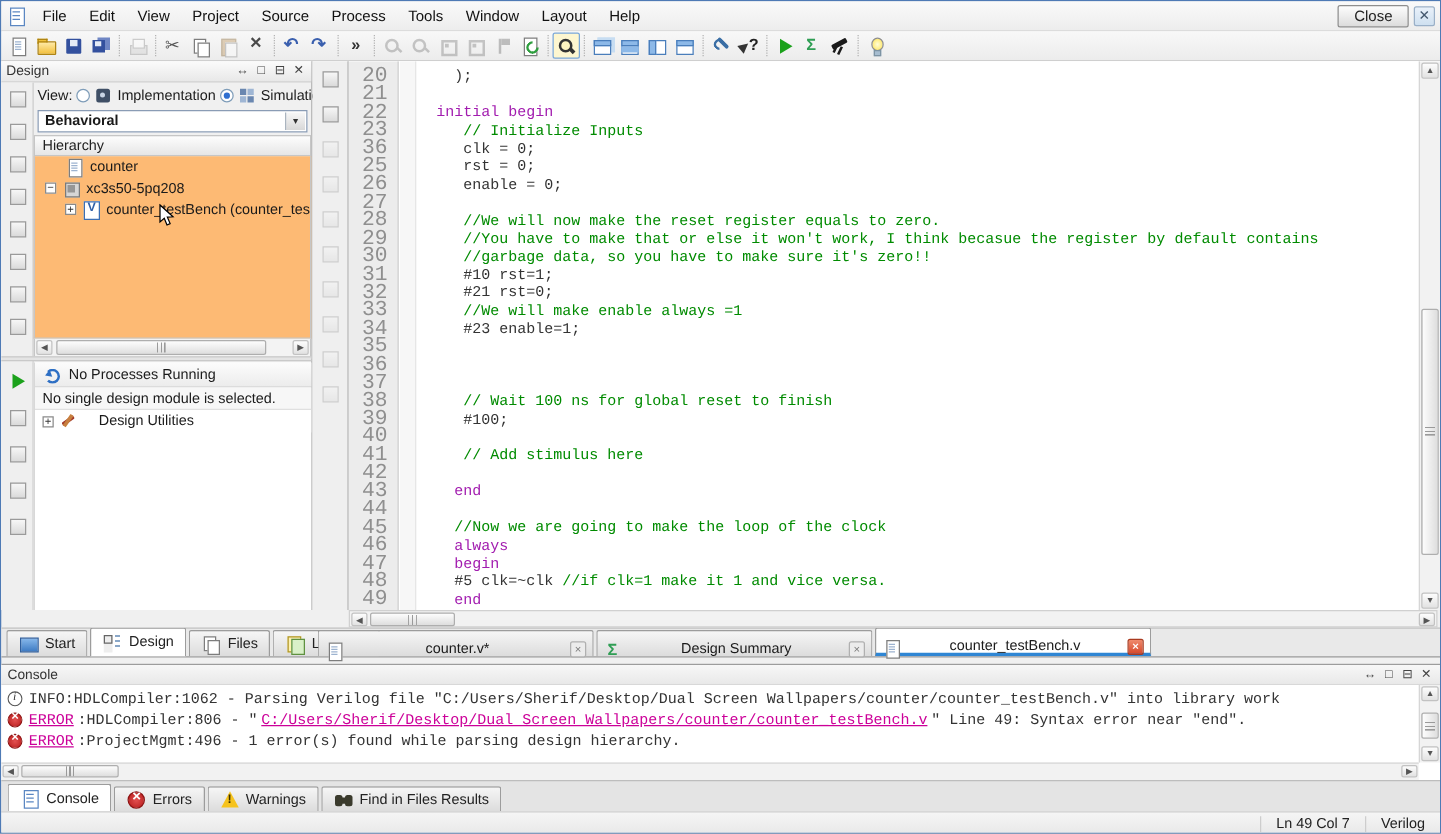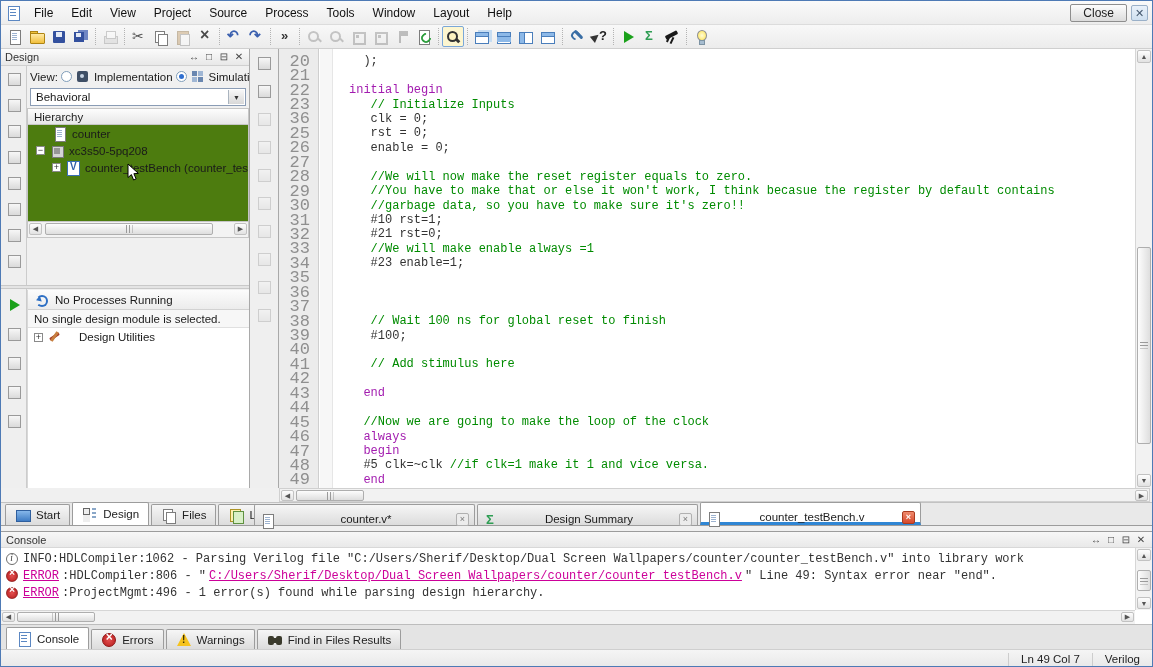--- a/index.html
+++ b/index.html
@@ -108,27 +108,27 @@
   .dp-header{height:17px;display:flex;align-items:center;padding:0 4px;background:linear-gradient(#fbfbfb,#e8e8e8);border-bottom:1px solid #d0d0d0;}
   .dp-title{font-size:11px;color:#333;}
   .win-btns{margin-left:auto;display:flex;gap:3px;color:#444;font-size:10px;}
   .win-btns span{width:12px;text-align:center;line-height:12px;}
   .dp-strip{position:absolute;left:0;top:17px;bottom:0;width:26px;background:#efefef;border-right:1px solid #cccccc;
     display:flex;flex-direction:column;align-items:center;padding-top:4px;gap:8px;}
   .dp-body{position:absolute;left:26px;top:17px;right:0;}
   .view-row{height:21px;display:flex;align-items:center;gap:3px;padding:0 3px;font-size:11.5px;}
   .radio{width:11px;height:11px;border:1px solid #7f9db9;border-radius:50%;background:#fff;display:inline-block;position:relative;flex:0 0 auto;}
   .radio.sel::after{content:"";position:absolute;inset:2px;background:#2f6fd0;border-radius:50%;}
-  .combo-row{padding:1px 3px 2px 3px;}
+  .combo-row{padding:1px 3px 2px 3px;font-weight:bold;}
   .combo{height:18px;border:1px solid #8a9cb5;background:#fff;display:flex;align-items:center;padding-left:5px;position:relative;font-size:11.5px;}
   .combo .arrow{position:absolute;right:1px;top:1px;bottom:1px;width:16px;background:linear-gradient(#f7f7f7,#d8d8d8);
     border-left:1px solid #aab4bf;display:flex;align-items:center;justify-content:center;font-size:7px;color:#333;}
   .hier-head{height:17px;background:linear-gradient(#fdfdfd,#e6e6e6);border:1px solid #c6c6c6;display:flex;align-items:center;
     padding-left:6px;font-size:11.5px;color:#222;}
-  .tree-area{position:relative;height:97px;background:#4d7c0f;border:1px solid #c6c6c6;border-top:none;overflow:hidden;}
+  .tree-area{position:relative;height:146px;background:#fdba74;border:1px solid #c6c6c6;border-top:none;overflow:hidden;}
   .tree-row{height:17px;display:flex;align-items:center;gap:4px;font-size:11.5px;white-space:nowrap;}
   .exp{width:9px;height:9px;border:1px solid #8a8a8a;background:#fff;font-size:9px;line-height:7px;text-align:center;color:#333;flex:0 0 auto;}
   .tree-hscroll{position:relative;height:16px;background:#f3f3f3;border:1px solid #c6c6c6;border-top:none;}
 
   .proc-divider{position:absolute;left:0;right:0;height:4px;background:#e4e4e4;border-top:1px solid #c9c9c9;border-bottom:1px solid #c9c9c9;top:236px;}
   .dp-proc{position:absolute;left:0;top:241px;bottom:0;right:0;}
   .proc-strip{position:absolute;left:0;top:0;bottom:0;width:26px;background:#efefef;border-right:1px solid #cccccc;
     display:flex;flex-direction:column;align-items:center;padding-top:6px;gap:11px;}
   .proc-body{position:absolute;left:26px;top:0;right:0;bottom:0;background:#fff;border-left:1px solid #d8d8d8;}
   .proc-head{height:20px;display:flex;align-items:center;gap:6px;padding:0 5px;background:linear-gradient(#fcfcfc,#ececec);

